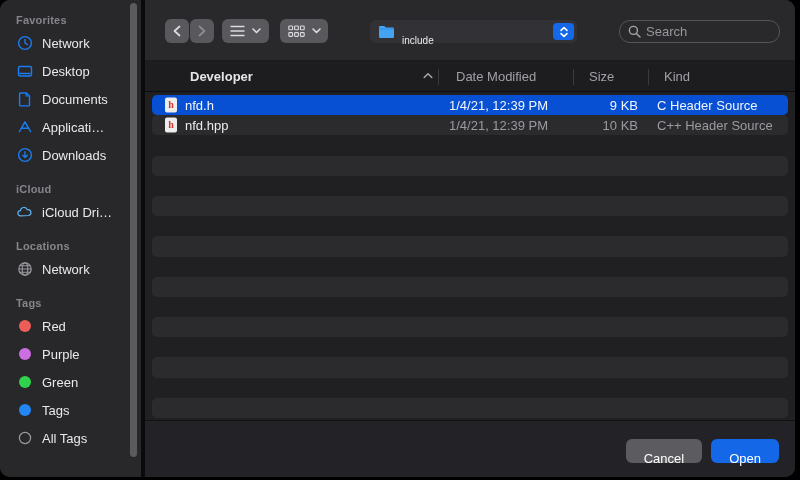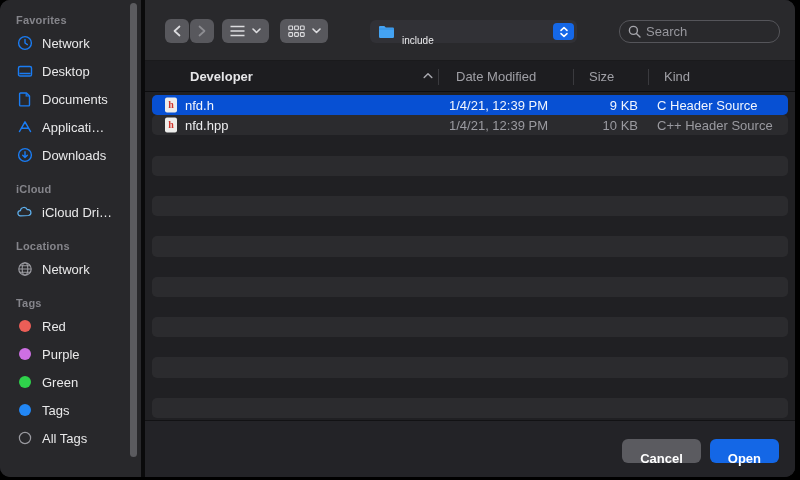--- a/index.html
+++ b/index.html
@@ -62,21 +62,21 @@
 
   .file-glyph { position:relative; width:12px; height:15px; background:#EDEDEB; border-radius:2px; display:block; }
   .file-glyph i { position:absolute; left:0; right:0; top:1px; text-align:center; font-style:normal;
                   font-weight:700; font-size:10px; color:#D0352C; font-family:"Liberation Serif",serif; }
 
   
   .footer { position:absolute; left:0; top:420px; width:100%; height:57px; background:#232327;
             border-top:1px solid #121214; display:flex; align-items:flex-start; justify-content:flex-end;
             gap:9px; padding:18px 16px 0 0; }
   .fbtn { height:22px; border:none; border-radius:6px; color:#FFF; font-size:13px;
-          font-family:"Liberation Sans",sans-serif; padding:12px 18px;font-weight:bold; }
+          font-family:"Liberation Sans",sans-serif; padding:12px 18px; }
   .fbtn.cancel { background:#5B5B60; }
   .fbtn.open { background:#1467E6; }
 </style>
 </head>
 <body>
 
 <div class="window">
 
   <nav class="sidebar">
     <div class="side-section-label">Favorites</div>

